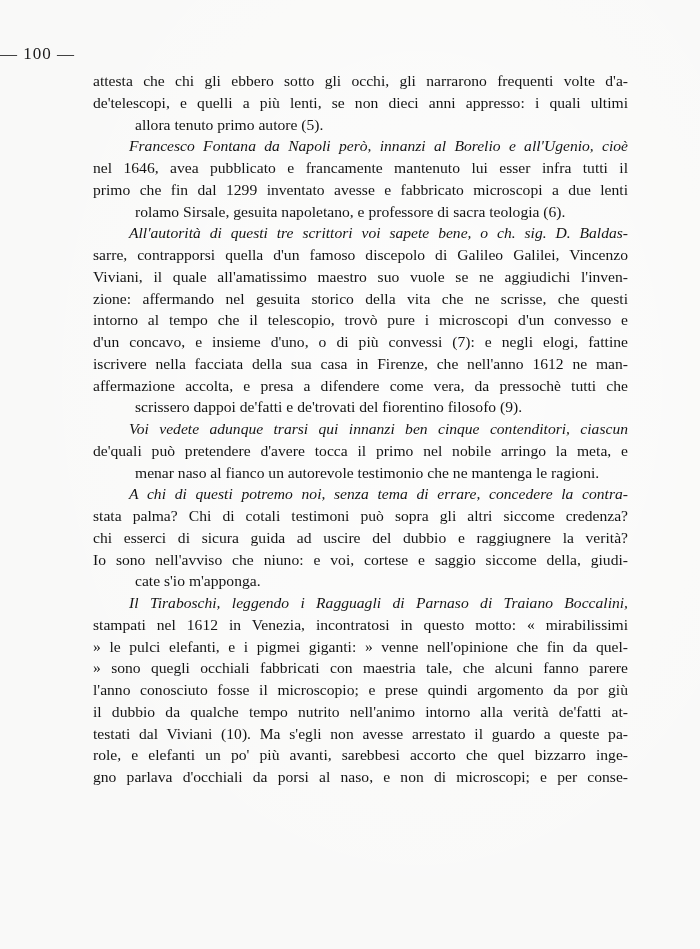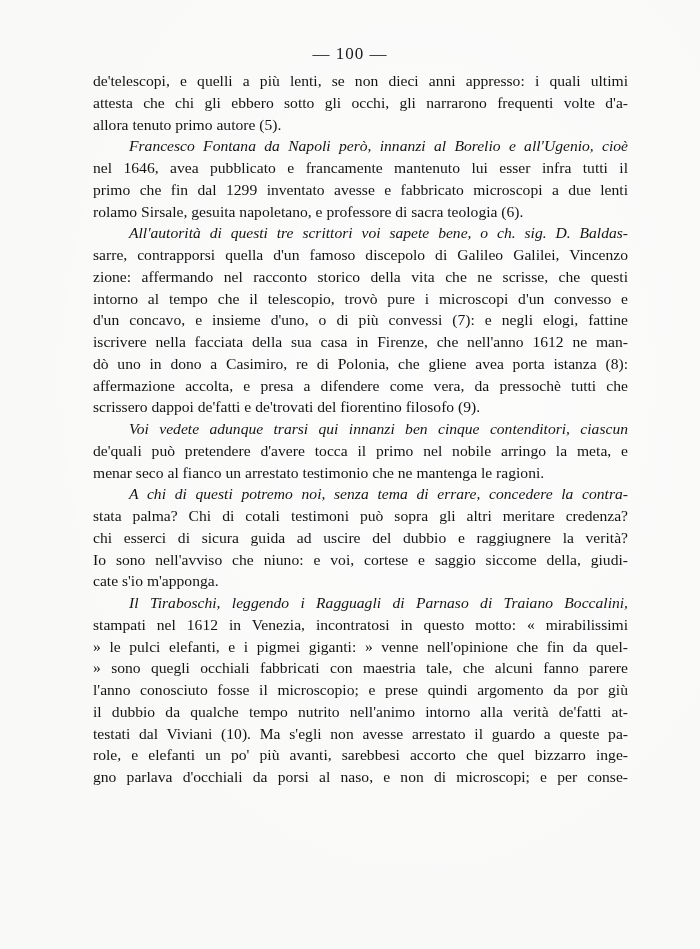--- a/index.html
+++ b/index.html
@@ -21,21 +21,20 @@
       height: 949px;
       background:
         radial-gradient(ellipse at 60% 40%, rgba(255,255,255,0.6), rgba(240,240,238,0.0) 70%),
         #f9f9f8;
     }
     .page-number {
       position: absolute;
       top: 44px;
       left: 0;
       width: 700px;
-      text-align: center;
       font-family: "Liberation Serif", "DejaVu Serif", serif;
       font-size: 17px;
       color: #1a1a1a;
       letter-spacing: 1px;
     }
     .body-text {
       position: absolute;
       left: 93px;
       top: 70px;
       width: 535px;
@@ -47,62 +46,63 @@
     .line {
       display: block;
       white-space: nowrap;
       text-align: justify;
       text-align-last: justify;
       height: 21.75px;
       overflow: visible;
     }
     .line.last {
       text-align-last: left;
+      margin-left: 42px;
     }
     .line.indent {
       padding-left: 36px;
       font-style: italic;
     }
   </style>
 </head>
 <body>
 
 <div class="page">
   <div class="page-number">— 100 —</div>
   <div class="body-text" id="body-text">
       <div>
+        <span class="line">attesta che chi gli ebbero sotto gli occhi, gli narrarono frequenti volte d'a-</span>
         <span class="line">de'telescopi, e quelli a più lenti, se non dieci anni appresso: i quali ultimi</span>
-        <span class="line">attesta che chi gli ebbero sotto gli occhi, gli narrarono frequenti volte d'a-</span>
         <span class="line last">allora tenuto primo autore (5).</span>
       </div>
       <div>
         <span class="line indent">Francesco Fontana da Napoli però, innanzi al Borelio e all'Ugenio, cioè</span>
         <span class="line">nel 1646, avea pubblicato e francamente mantenuto lui esser infra tutti il</span>
         <span class="line">primo che fin dal 1299 inventato avesse e fabbricato microscopi a due lenti</span>
         <span class="line last">rolamo Sirsale, gesuita napoletano, e professore di sacra teologia (6).</span>
       </div>
       <div>
         <span class="line indent">All'autorità di questi tre scrittori voi sapete bene, o ch. sig. D. Baldas-</span>
         <span class="line">sarre, contrapporsi quella d'un famoso discepolo di Galileo Galilei, Vincenzo</span>
-        <span class="line">zione: affermando nel racconto storico della vita che ne scrisse, che questi</span>
+        <span class="line">Viviani, il quale all'amatissimo maestro suo vuole se ne aggiudichi l'inven-</span>
+        <span class="line">zione: affermando nel gesuita storico della vita che ne scrisse, che questi</span>
         <span class="line">intorno al tempo che il telescopio, trovò pure i microscopi d'un convesso e</span>
         <span class="line">d'un concavo, e insieme d'uno, o di più convessi (7): e negli elogi, fattine</span>
         <span class="line">iscrivere nella facciata della sua casa in Firenze, che nell'anno 1612 ne man-</span>
-        <span class="line">dò uno in dono a Casimiro, re di Polonia, che gliene avea porta istanza (8):</span>
         <span class="line">affermazione accolta, e presa a difendere come vera, da pressochè tutti che</span>
         <span class="line last">scrissero dappoi de'fatti e de'trovati del fiorentino filosofo (9).</span>
       </div>
       <div>
         <span class="line indent">Voi vedete adunque trarsi qui innanzi ben cinque contenditori, ciascun</span>
         <span class="line">de'quali può pretendere d'avere tocca il primo nel nobile arringo la meta, e</span>
-        <span class="line last">menar seco al fianco un arrestato testimonio che ne mantenga le ragioni.</span>
+        <span class="line last">menar naso al fianco un autorevole testimonio che ne mantenga le ragioni.</span>
       </div>
       <div>
         <span class="line indent">A chi di questi potremo noi, senza tema di errare, concedere la contra-</span>
-        <span class="line">stata palma? Chi di cotali testimoni può sopra gli altri meritare credenza?</span>
+        <span class="line">stata palma? Chi di cotali testimoni può sopra gli altri siccome credenza?</span>
         <span class="line">chi esserci di sicura guida ad uscire del dubbio e raggiugnere la verità?</span>
         <span class="line">Io sono nell'avviso che niuno: e voi, cortese e saggio siccome della, giudi-</span>
         <span class="line last">cate s'io m'apponga.</span>
       </div>
       <div>
         <span class="line indent">Il Tiraboschi, leggendo i Ragguagli di Parnaso di Traiano Boccalini,</span>
         <span class="line">stampati nel 1612 in Venezia, incontratosi in questo motto: « mirabilissimi</span>
         <span class="line">» le pulci elefanti, e i pigmei giganti: » venne nell'opinione che fin da quel-</span>
         <span class="line">» sono quegli occhiali fabbricati con maestria tale, che alcuni fanno parere</span>
         <span class="line">l'anno conosciuto fosse il microscopio; e prese quindi argomento da por giù</span>

